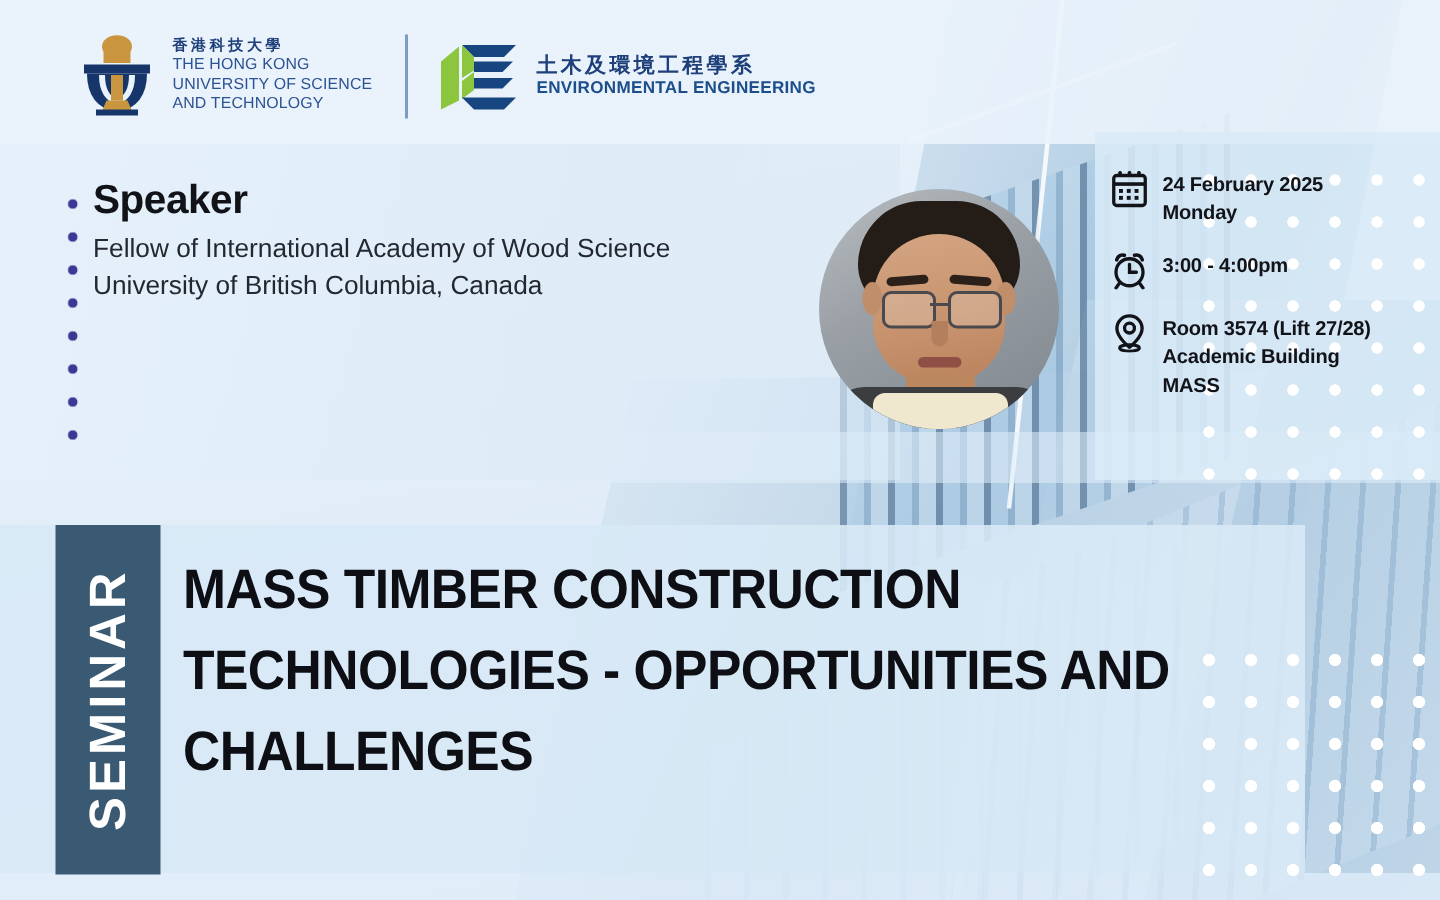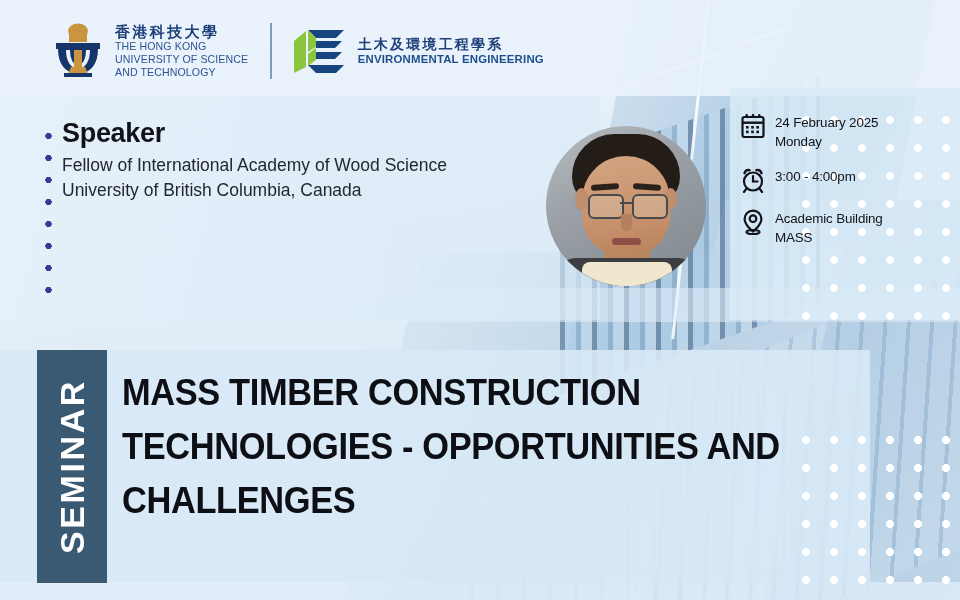--- a/index.html
+++ b/index.html
@@ -199,21 +199,21 @@
   }
   .hkust-mark {
     width: 52px; height: 56px;
     position: relative;
     flex: none;
   }
   .hkust-text {
     line-height: 1.08;
   }
   .hkust-cn {
-    font-size: 15px;
+    font-size: 10px;
     font-weight: bold;
     color: #1d3f7a;
     letter-spacing: 2.4px;
     font-family: "DejaVu Sans", sans-serif;
   }
   .hkust-en {
     font-size: 10.6px;
     color: #2c5392;
     letter-spacing: .1px;
     line-height: 1.22;
@@ -388,21 +388,21 @@
     margin-bottom: 15px;
   }
   .detail-icon {
     width: 26px; height: 26px;
     flex: none;
     margin-right: 9px;
     margin-top: 1px;
   }
   .detail-text {
     font-size: 13.4px;
-    font-weight: normal;
+    font-weight: bold;
     color: #111318;
     line-height: 1.42;
     letter-spacing: -0.15px;
     font-family: "Liberation Sans", sans-serif;
     padding-top: 1px;
   }
 
   
   .seminar-bar {
     position: absolute;
@@ -585,20 +585,21 @@
 
     <div class="detail-row">
       <div class="detail-icon">
         <svg width="26" height="26" viewBox="0 0 26 26">
           <path d="M13 1.6 C8.3 1.6 4.6 5.3 4.6 10 C4.6 16 13 22.5 13 22.5 C13 22.5 21.4 16 21.4 10 C21.4 5.3 17.7 1.6 13 1.6 Z" fill="none" stroke="#111318" stroke-width="2.2"></path>
           <circle cx="13" cy="9.7" r="3.3" fill="none" stroke="#111318" stroke-width="2.2"></circle>
           <ellipse cx="13" cy="23" rx="6.6" ry="2.1" fill="none" stroke="#111318" stroke-width="2"></ellipse>
         </svg>
       </div>
       <div class="detail-text">
+        <div>Room 3574 (Lift 27/28)</div>
         <div>Academic Building</div>
         <div>MASS</div>
       </div>
     </div>
 
   </div>
 
   <div class="seminar-bar">
     <span class="seminar-text">SEMINAR</span>
   </div>

